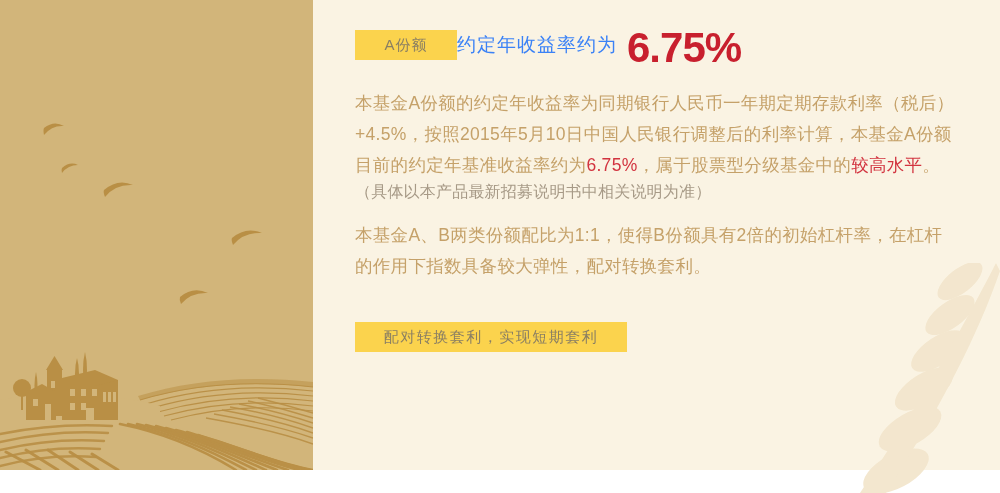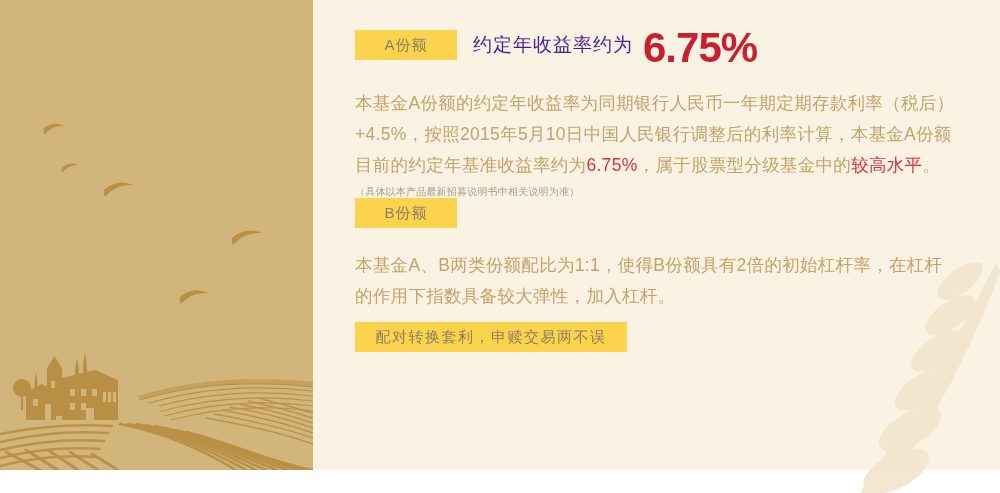--- a/index.html
+++ b/index.html
@@ -97,24 +97,24 @@
     width: 102px;
     flex: none;
   }
   .badge.wide {
     width: 272px;
     text-align: center;
     letter-spacing: 1.5px;
   }
 
   .head-blue {
-    color: #4c1d95;
+    color: #3b82f6;
     font-size: 19px;
     letter-spacing: 1px;
-    margin-left: 16px;
+    margin-left: 0;
     line-height: 30px;
   }
 
   .big-red {
     color: #c8202e;
     font-weight: bold;
     font-size: 42px;
     letter-spacing: -1px;
     margin-left: 10px;
     line-height: 30px;
@@ -130,21 +130,21 @@
     letter-spacing: 0.3px;
     width: 600px;
   }
   .para .hl {
     color: #d2333f;
   }
 
   .note {
     margin-top: 2px;
     color: #a79a87;
-    font-size: 10px;
+    font-size: 16px;
     line-height: 18px;
     letter-spacing: 0.2px;
   }
 
   .sec-b .para, .sec-c .para { margin-top: 22px; }
 </style>
 </head>
 <body>
 
 <div id="poster">
@@ -277,25 +277,24 @@
         <span class="badge">A份额</span>
         <span class="head-blue">约定年收益率约为</span>
         <span class="big-red">6.75%</span>
       </div>
       <div class="para"><span>本基金A份额的约定年收益率为同期银行人民币一年期定期存款利率（税后）+4.5%，按照2015年5月10日中国人民银行调整后的利率计算，本基金A份额目前的约定年基准收益率约为</span><span class="hl">6.75%</span><span>，属于股票型分级基金中的</span><span class="hl">较高水平</span><span>。</span></div>
       <div class="note">（具体以本产品最新招募说明书中相关说明为准）</div>
     </div>
 
     <div class="section sec-b">
       <div class="head-row">
-        <span class="badge">B份额</span>
       </div>
-      <div class="para"><span>本基金A、B两类份额配比为1:1，使得B份额具有2倍的初始杠杆率，在杠杆的作用下指数具备较大弹性，加入杠杆。</span></div>
+      <div class="para"><span>本基金A、B两类份额配比为1:1，使得B份额具有2倍的初始杠杆率，在杠杆的作用下指数具备较大弹性，配对转换套利。</span></div>
     </div>
 
     <div class="section sec-c">
       <div class="head-row">
-        <span class="badge wide">配对转换套利，申赎交易两不误</span>
+        <span class="badge wide">配对转换套利，实现短期套利</span>
       </div>
     </div>
 
   </div>
 </div>
 
 </body></html>

